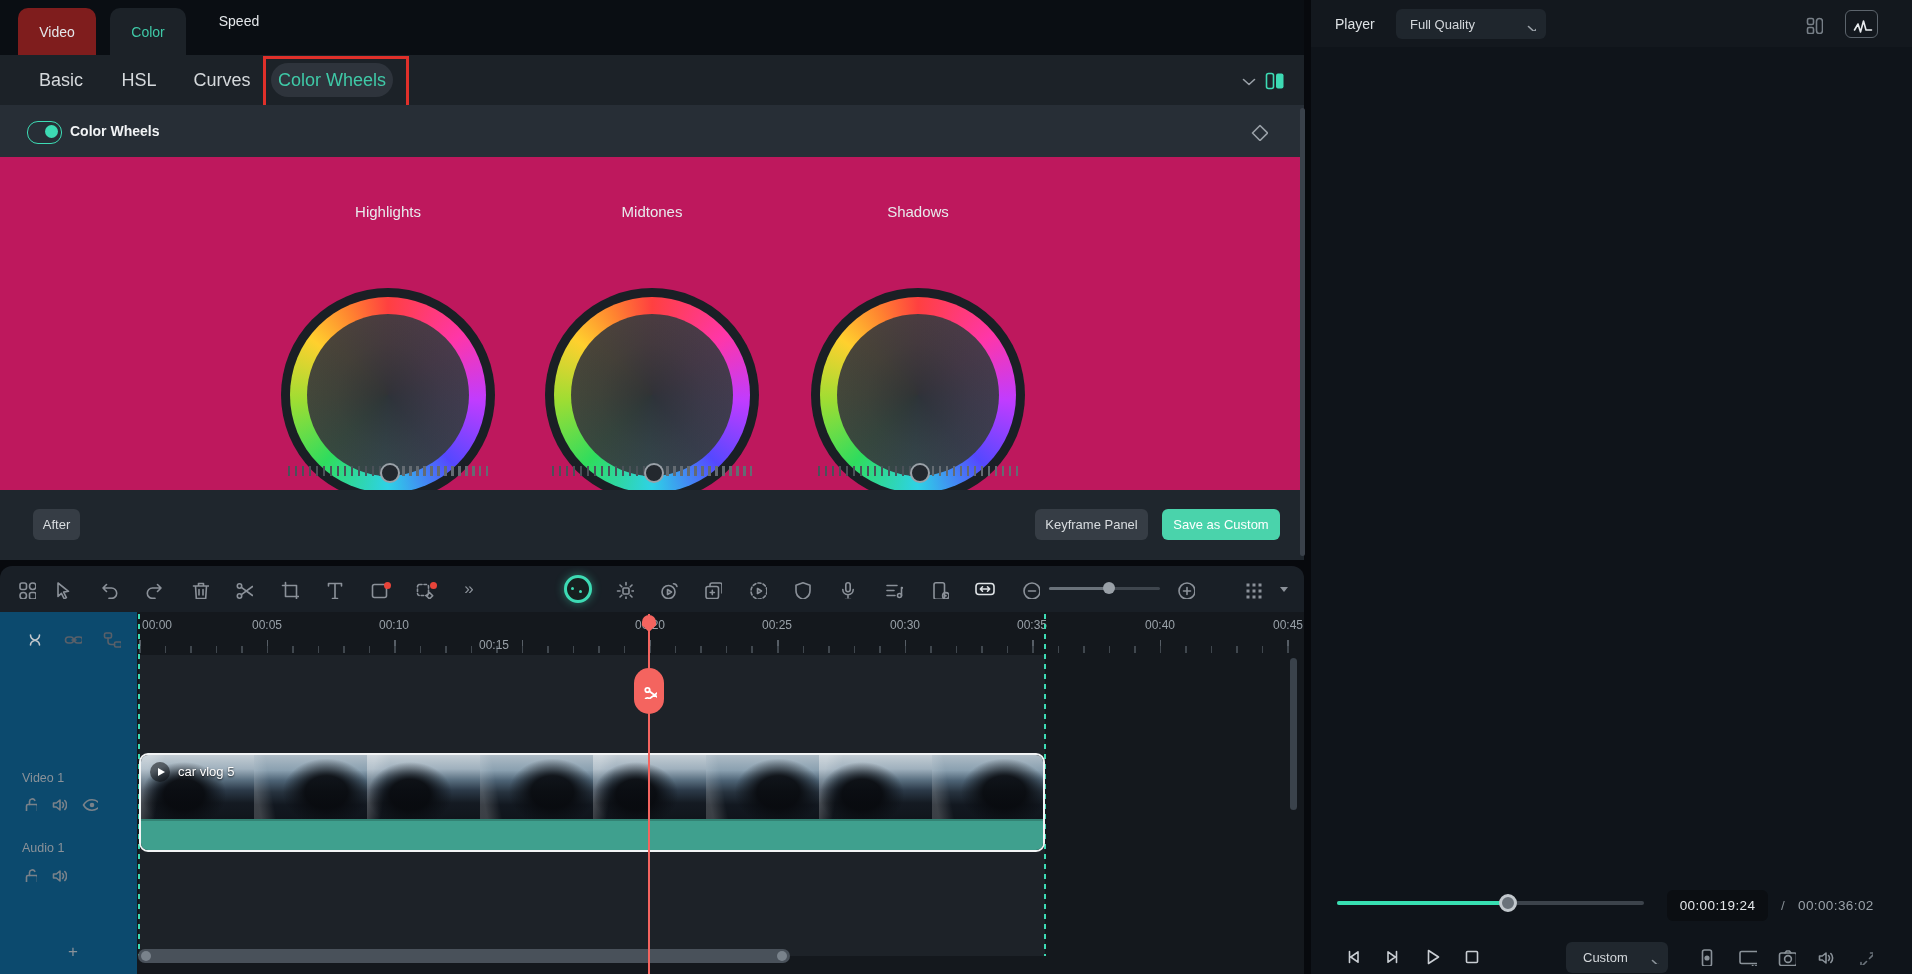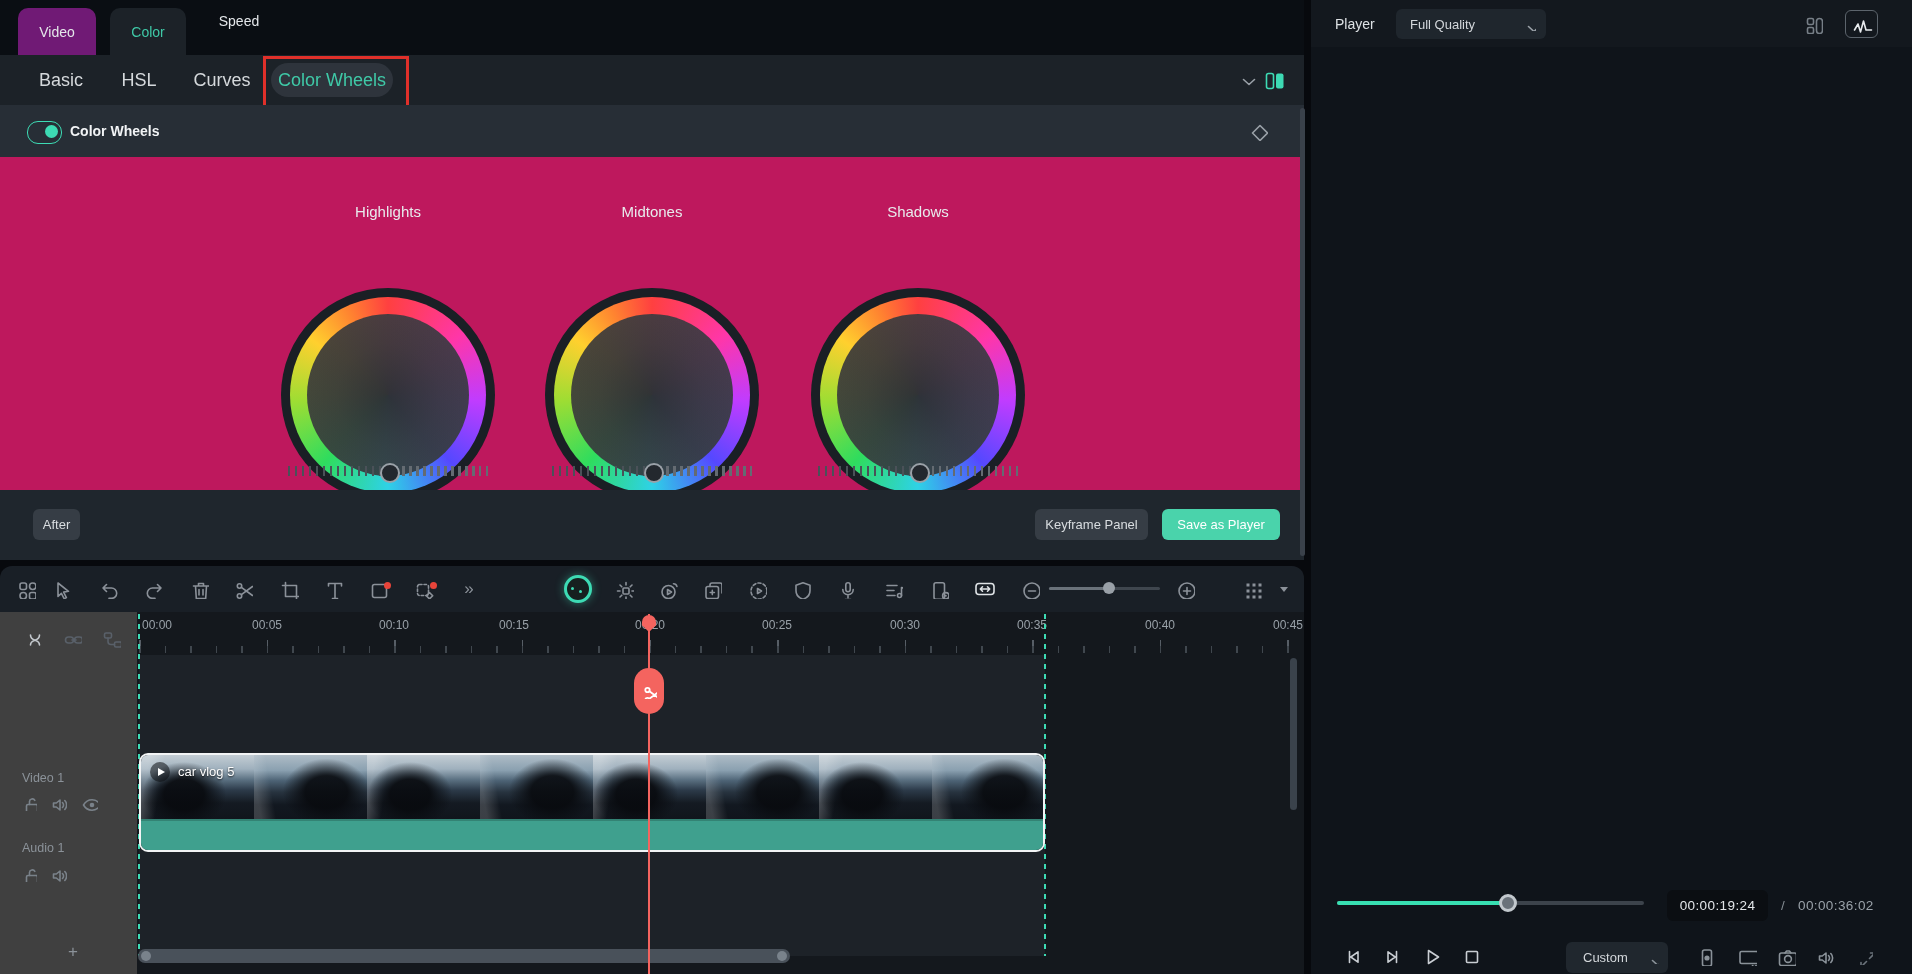--- a/index.html
+++ b/index.html
@@ -4,21 +4,21 @@
 <style>
   html,body{margin:0;padding:0;background:#07090d;font-family:"Liberation Sans",sans-serif;}
   .stage{position:relative;width:1912px;height:974px;background:#07090d;overflow:hidden;}
   .abs{position:absolute;}
   svg.ic{width:20px;height:20px;stroke:currentColor;fill:none;stroke-width:1.6;stroke-linecap:round;stroke-linejoin:round;display:block;}
 
   
   .left-panel{position:absolute;left:0;top:0;width:1304px;height:560px;}
   .tabbar{position:absolute;left:0;top:0;width:1304px;height:55px;background:#0a0e13;}
   .tab{position:absolute;top:0;height:41px;display:flex;align-items:center;justify-content:center;font-size:14px;color:#e4e7ea;cursor:default;}
-  .tab.video{left:18px;width:78px;background:#701a75;border-radius:10px 10px 0 0;top:8px;height:47px;}
+  .tab.video{left:18px;width:78px;background:#7f1d1d;border-radius:10px 10px 0 0;top:8px;height:47px;}
   .tab.color{left:110px;width:76px;background:#1c2228;border-radius:10px 10px 0 0;top:8px;height:47px;color:#3fc9a7;}
   .tab.speed{left:205px;width:68px;}
   .subtabbar{position:absolute;left:0;top:55px;width:1304px;height:50px;background:#1c2228;}
   .subtab{position:absolute;top:0;height:50px;display:flex;align-items:center;justify-content:center;font-size:18px;color:#d5d9dc;}
   .subtab.basic{left:31px;width:60px;}
   .subtab.hsl{left:112px;width:54px;}
   .subtab.curves{left:192px;width:60px;}
   .subtab.pill{left:271px;width:122px;top:8px;height:34px;background:#2e343c;border-radius:17px;color:#3fc9a7;}
   .red-annotation{position:absolute;left:263px;top:1px;width:140px;height:47px;border:3px solid #e0302a;pointer-events:none;}
   .subtab-icons{position:absolute;top:0;height:50px;color:#9aa1a8;}
@@ -52,21 +52,21 @@
   .tb{position:absolute;top:50%;transform:translate(-50%,-50%);width:30px;height:30px;display:flex;align-items:center;justify-content:center;}
   .reddot{position:absolute;width:7px;height:7px;border-radius:50%;background:#e8443a;top:8px;}
   .cwheel{width:22px;height:22px;border-radius:50%;background:#16201f;border:3.5px solid #3ddbb4;box-shadow:0 0 10px rgba(61,219,180,.45);position:relative;}
   .cwheel i{position:absolute;width:3px;height:3px;border-radius:50%;background:#3ddbb4;}
   .zslider{position:absolute;left:1049px;top:21px;width:111px;height:3px;background:#3f464e;border-radius:2px;}
   .zslider .lf{position:absolute;left:0;top:0;width:60px;height:3px;background:#6a727a;border-radius:2px;}
   .zslider .hd{position:absolute;left:54px;top:-5px;width:12px;height:12px;border-radius:50%;background:#99a0a7;}
   .caret{width:0;height:0;border-left:4px solid transparent;border-right:4px solid transparent;border-top:5px solid #8b9199;}
 
   .tl-body{position:absolute;left:0;top:612px;width:1304px;height:362px;background:#14181d;}
-  .rail{position:absolute;left:0;top:0;width:137px;height:362px;background:#404040;color:#7a828a;}
+  .rail{position:absolute;left:0;top:0;width:137px;height:362px;background:#0c4a6e;color:#7a828a;}
   .track-label{position:absolute;left:22px;font-size:12.5px;color:#8b9299;}
   .rail .tb{width:26px;height:26px;}
   .span-region{position:absolute;left:139px;top:43px;width:906px;height:301px;background:#1d2228;}
   .dash{position:absolute;top:2px;width:2px;height:342px;background:repeating-linear-gradient(180deg,#3ddbb4 0 5px,transparent 5px 10px);}
   .ruler-label{position:absolute;top:6px;font-size:12px;color:#99a1a8;transform:translateX(-50%);}
   .ruler-label.first{transform:none;}
   .ticks-major{position:absolute;left:139px;top:28px;width:1160px;height:13px;
     background:repeating-linear-gradient(90deg,#575e66 0 1.5px,transparent 1.5px 127.6px);}
   .ticks-minor{position:absolute;left:139px;top:34px;width:1160px;height:7px;
     background:repeating-linear-gradient(90deg,#40474e 0 1.5px,transparent 1.5px 25.52px);}
@@ -190,21 +190,21 @@
       <div class="wheel-disc" style="left:837px;"></div>
       <div class="tick-slider" style="left:818px;">
         <div class="ticks-l"></div>
           <div class="ticks-r"></div>
           <div class="handle"></div>
       </div>
     </div>
     <div class="buttonbar">
       <div class="btn reset">After</div>
       <div class="btn keyframe">Keyframe Panel</div>
-      <div class="btn save">Save as Player</div>
+      <div class="btn save">Save as Custom</div>
     </div>
     <div class="panel-scroll"></div>
   </div>
 
   <div class="toolbar">
     <div class="tb" style="left:26px;">
       <svg class="ic">
           <rect x="4" y="4" width="6.5" height="6.5" rx="2"></rect>
           <rect x="13.5" y="4" width="6.5" height="6.5" rx="3.2"></rect>
           <rect x="4" y="13.5" width="6.5" height="6.5" rx="3.2"></rect>
@@ -361,21 +361,21 @@
   </div>
 
   <div class="tl-body">
     <div class="span-region"></div>
 
     <div class="ticks-major"></div>
     <div class="ticks-minor"></div>
     <span class="ruler-label first" style="left:142px;">00:00</span>
     <span class="ruler-label" style="left:267px;">00:05</span>
     <span class="ruler-label" style="left:394px;">00:10</span>
-    <span class="ruler-label" style="left:514px;">00:15</span>
+    <span class="ruler-label" style="left:494px;margin-top:20px;">00:15</span>
     <span class="ruler-label" style="left:650px;">00:20</span>
     <span class="ruler-label" style="left:777px;">00:25</span>
     <span class="ruler-label" style="left:905px;">00:30</span>
     <span class="ruler-label" style="left:1032px;">00:35</span>
     <span class="ruler-label" style="left:1160px;">00:40</span>
     <span class="ruler-label" style="left:1288px;">00:45</span>
 
     <div class="dash" style="left:138px;"></div>
     <div class="dash" style="left:1044px;"></div>
 

